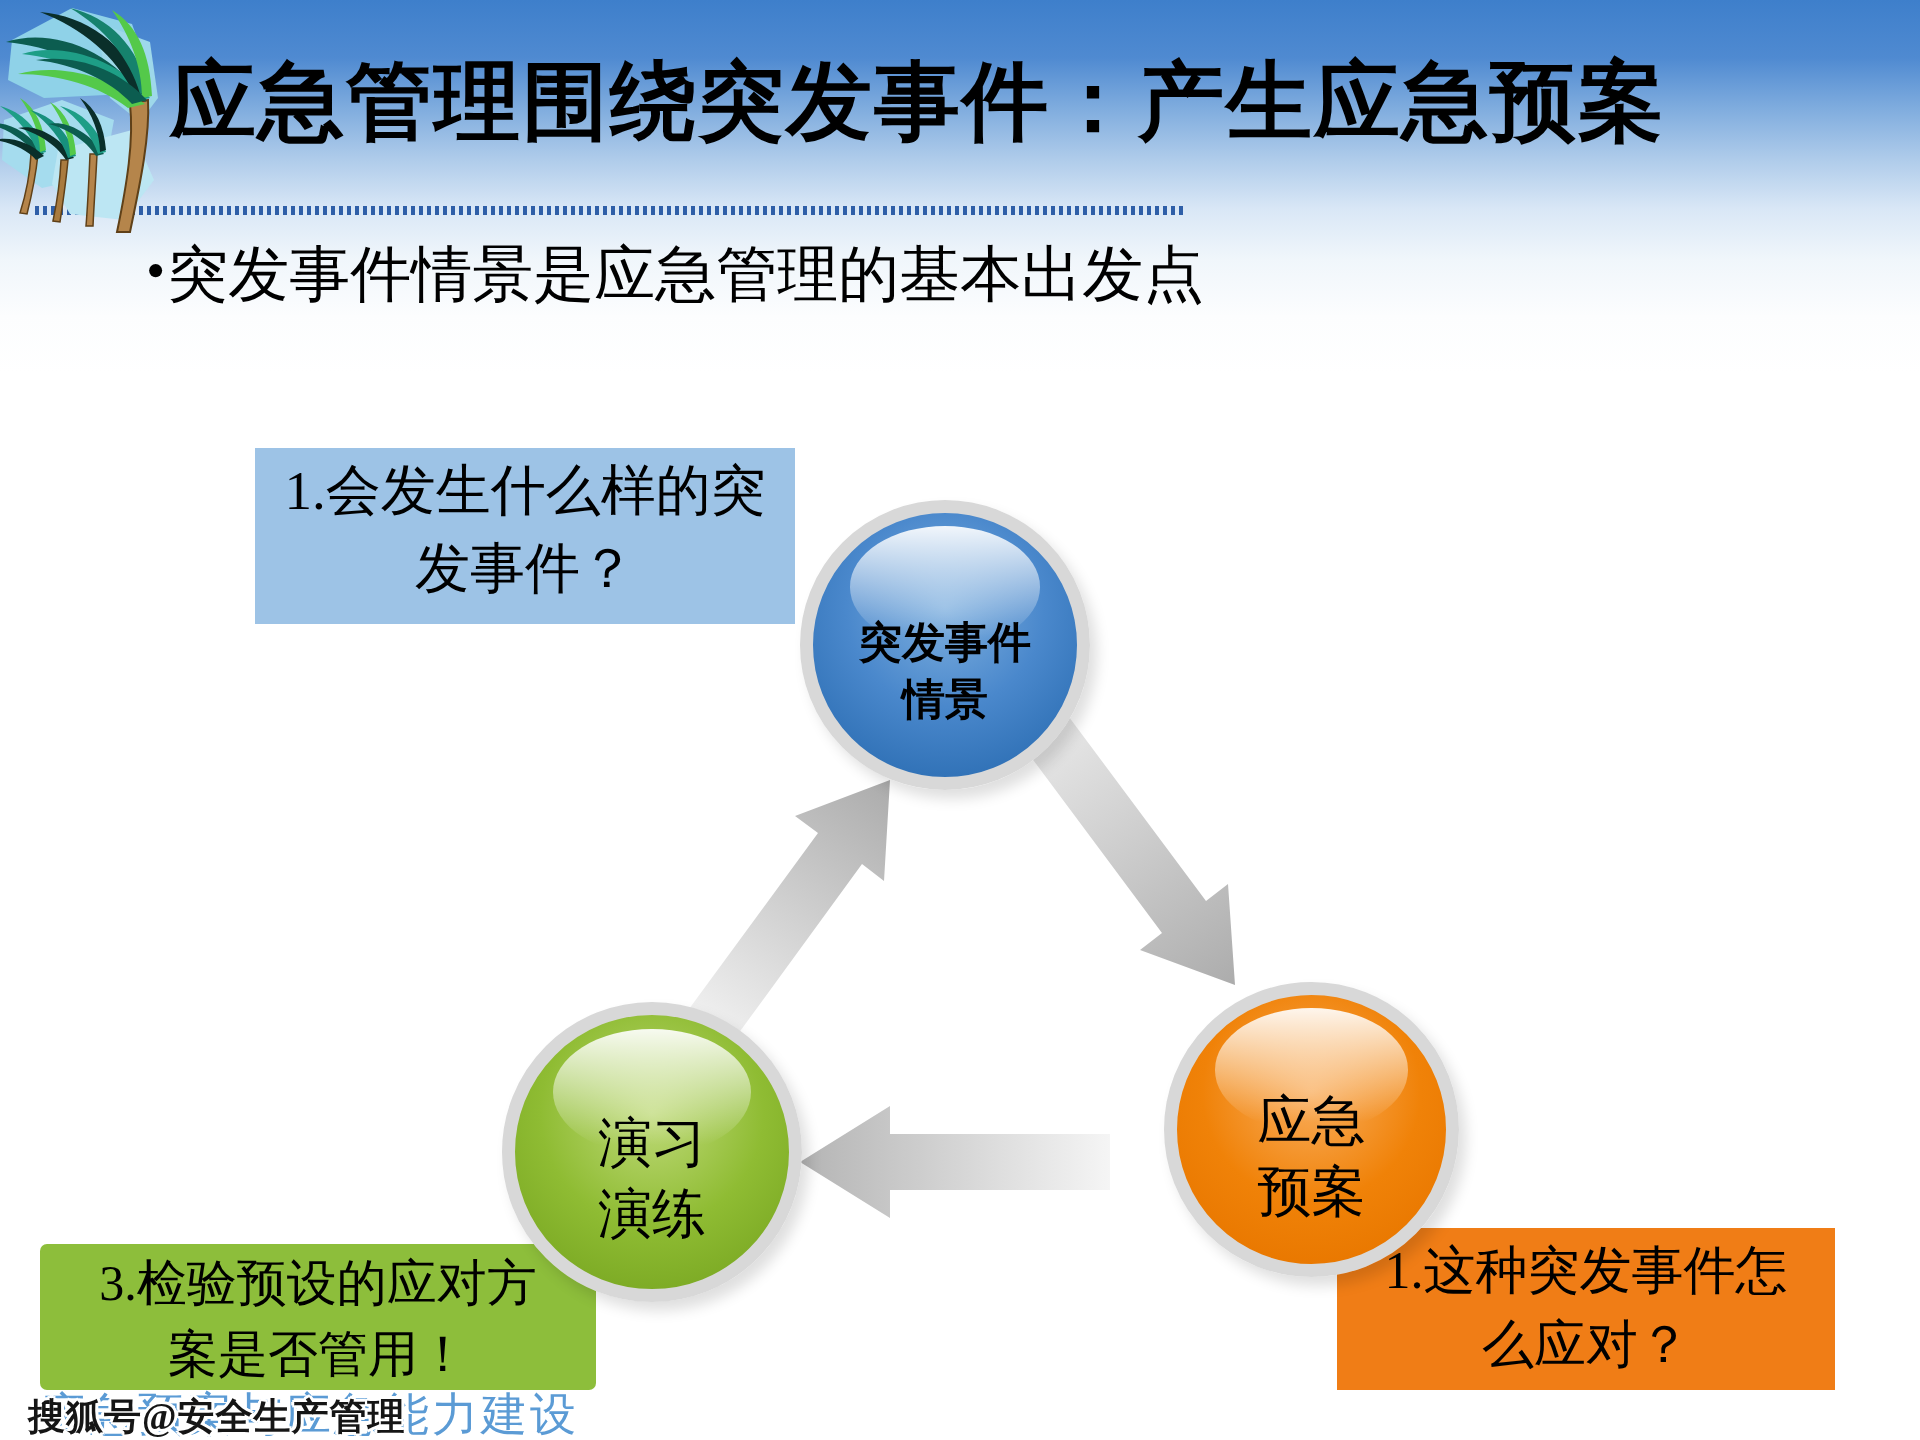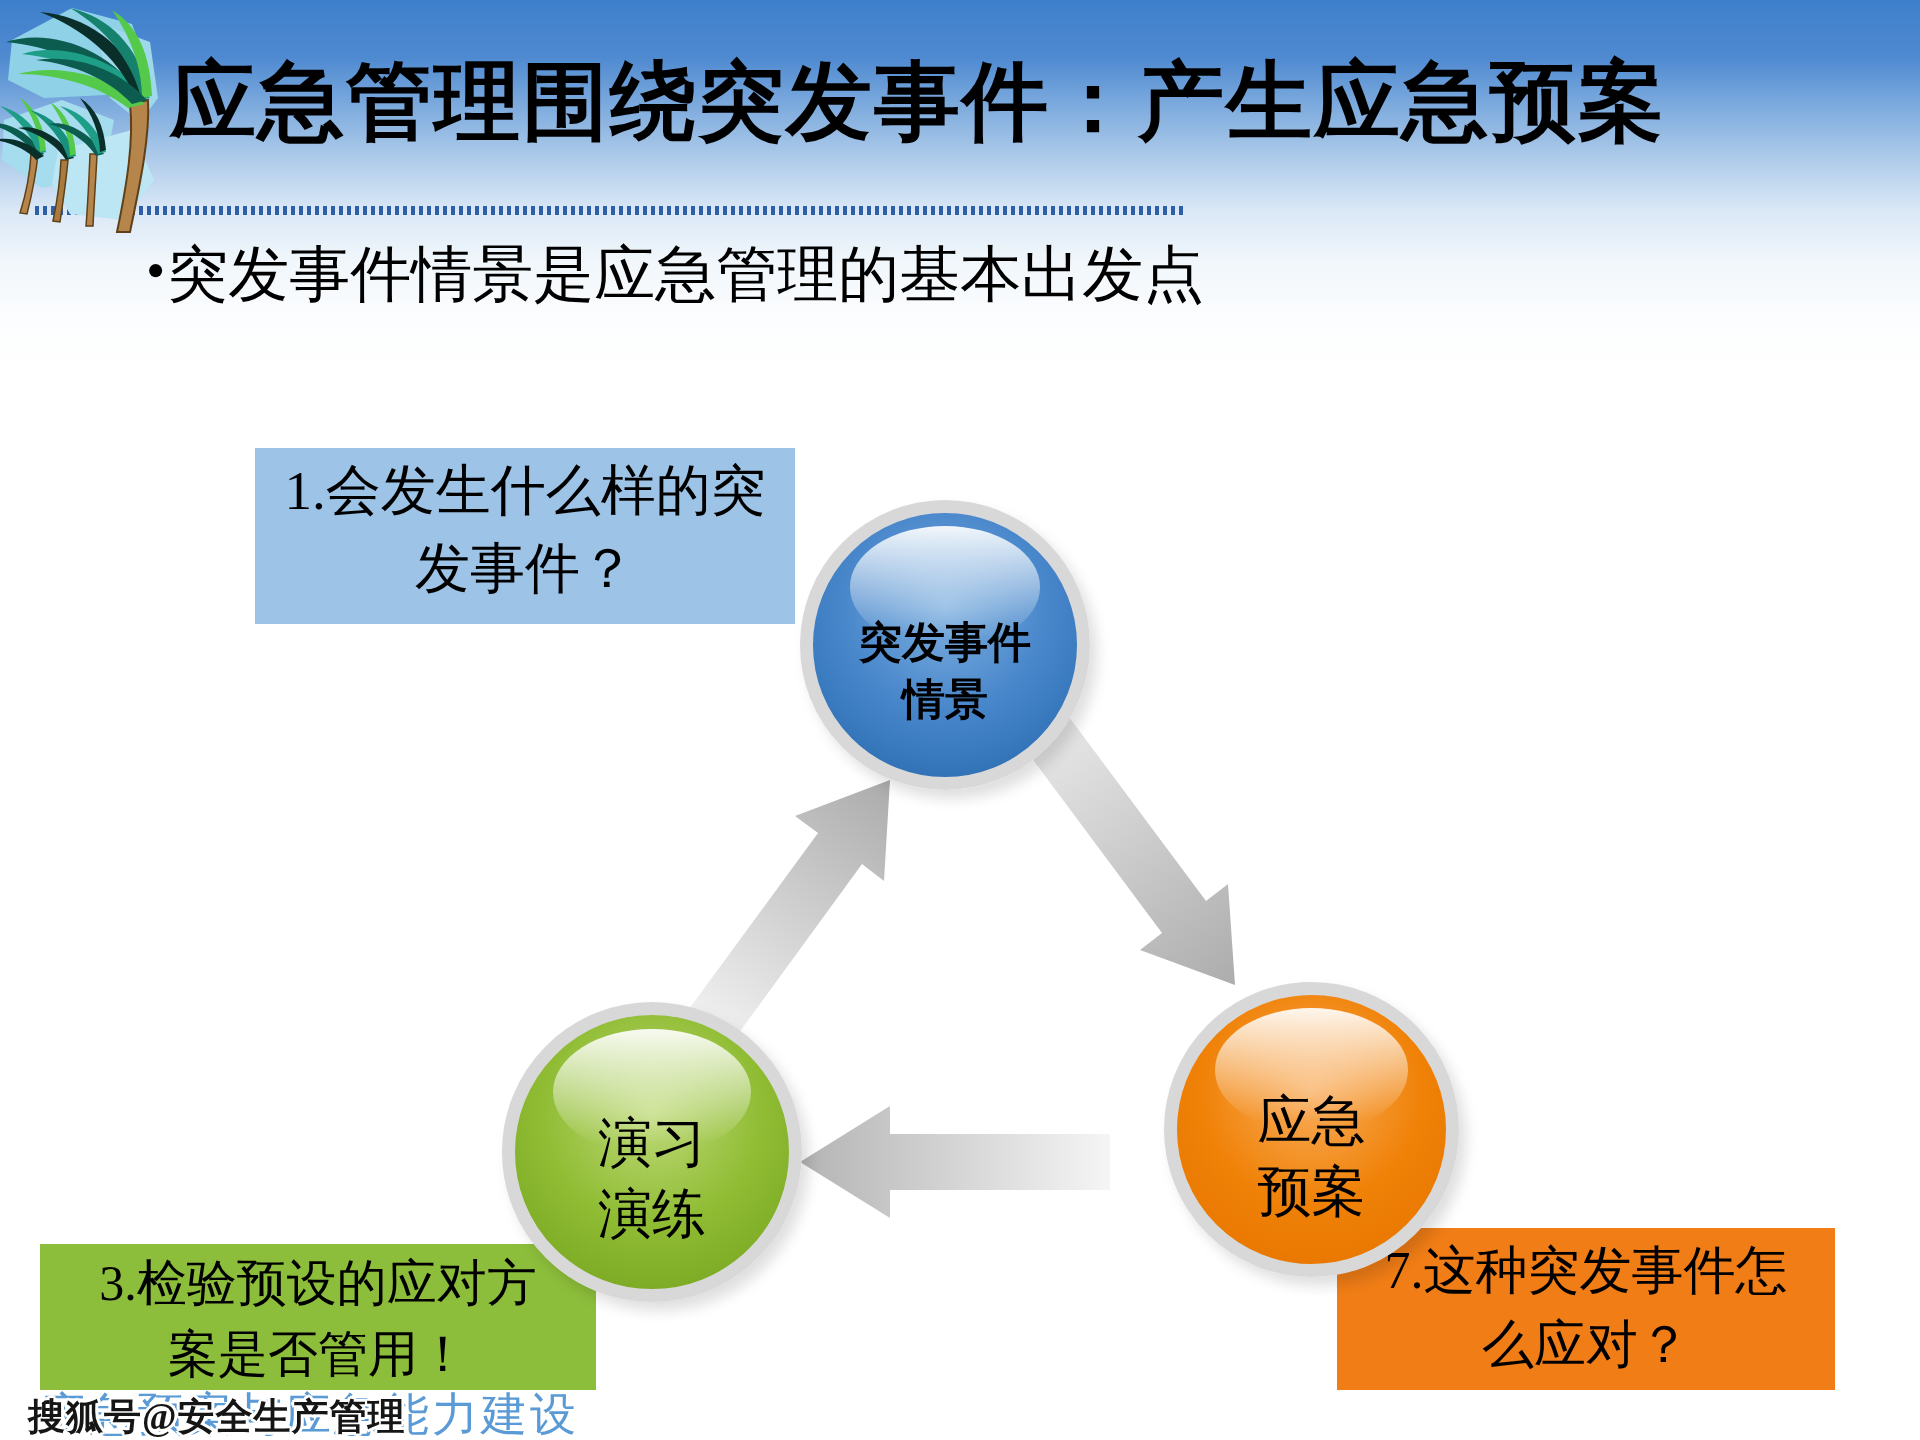--- a/index.html
+++ b/index.html
@@ -32,21 +32,21 @@
   
   .callout{
     text-align:center; color:#000;
     white-space:pre-line; line-height:1.42;
   }
   .callout.q1{ left:255px; top:448px; width:540px; height:172px;
     background:#9DC3E6; font-size:55px; padding-top:4px; z-index:2;}
   .callout.q2{ left:1337px; top:1228px; width:498px; height:156px;
     background:#F07D16; font-size:52px; padding-top:6px; z-index:2;}
   .callout.q3{ left:40px; top:1244px; width:556px; height:142px;
-    background:#8DBE3B; font-size:50px; padding-top:4px; z-index:2;}
+    background:#8DBE3B; font-size:50px; padding-top:4px; z-index:2;border-radius:7px;}
   
   .cycle-svg{left:0;top:0;width:1920px;height:1440px;z-index:1;}
   
   .node{
     border-radius:50%;
     border:13px solid #D8D8D8;
     box-shadow:7px 9px 14px rgba(0,0,0,.13);
     z-index:3;
   }
   .node .gloss{
@@ -154,21 +154,21 @@
           <stop offset="1" stop-color="#B4B4B4"></stop>
       </linearGradient>
     </defs>
     <polygon points="890,780 795,816 818,833 678,1024 722,1056 862,864 884,881" fill="url(#gA1)"></polygon>
     <polygon points="1235,985 1140,950 1162,933 993,706 1037,674 1206,901 1228,884" fill="url(#gA2)"></polygon>
     <polygon points="800,1162 890,1106 890,1134 1110,1134 1110,1190 890,1190 890,1218" fill="url(#gA3)"></polygon>
   </svg>
 
   <div class="abs callout q1">1.会发生什么样的突
 发事件？</div>
-  <div class="abs callout q2">7.这种突发事件怎
+  <div class="abs callout q2">1.这种突发事件怎
 么应对？</div>
   <div class="abs callout q3">3.检验预设的应对方
 案是否管用！</div>
 
   <div class="abs node scenario">
     <div class="gloss"></div>
     <div class="circle-label">突发事件
 情景</div>
   </div>
   <div class="abs node drill">

